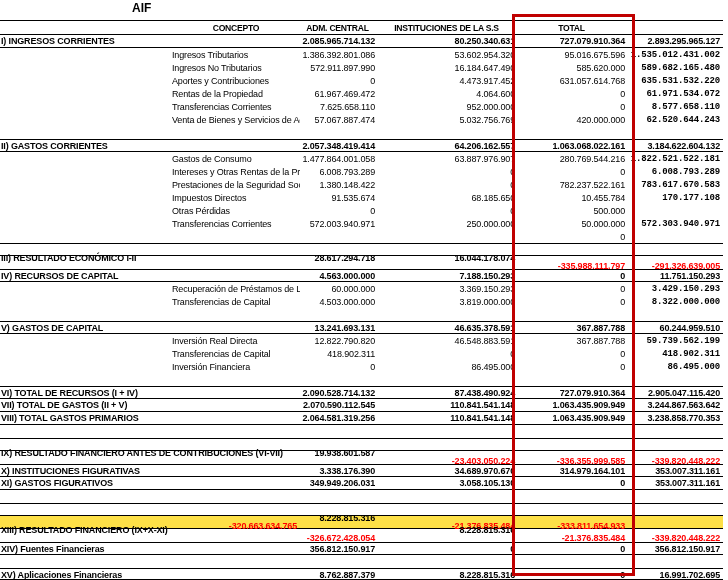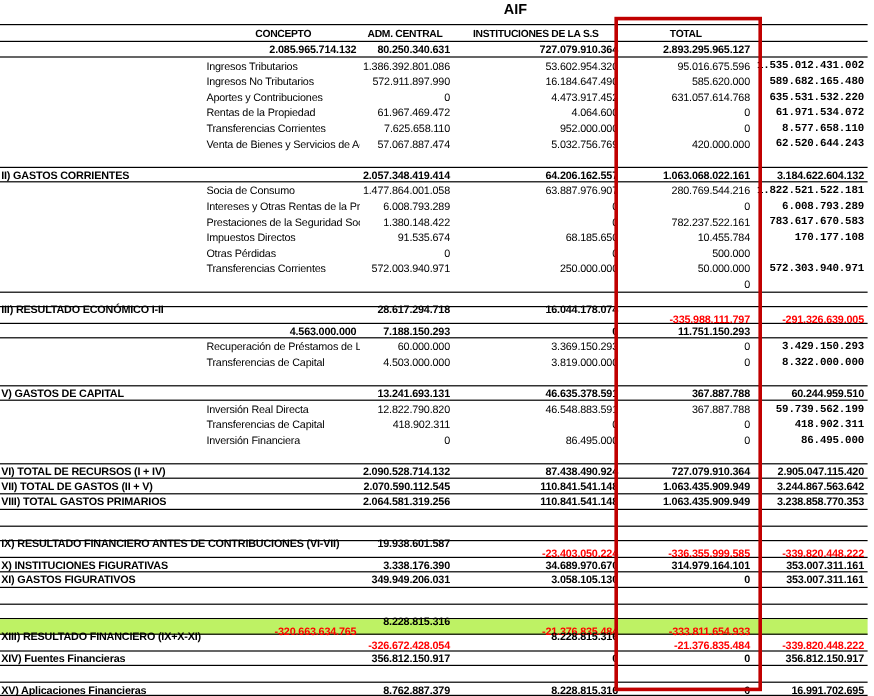--- a/index.html
+++ b/index.html
@@ -2,41 +2,41 @@
 <html><head>
 <meta charset="utf-8">
 <style>
   html,body{margin:0;padding:0;background:#ffffff;}
   .page{
     position:relative;width:728px;height:580px;background:#ffffff;
     font-family:"Liberation Sans",sans-serif;color:#000;overflow:hidden;
   }
   .title{
     position:absolute;top:0;left:132px;width:595px;height:18px;
-    text-align:center;font-weight:bold;font-size:12px;line-height:16px;
+    text-align:left;font-weight:bold;font-size:12px;line-height:16px;
   }
   .table{position:absolute;top:20px;left:0;width:723px;}
   .row{
     display:grid;
     grid-template-columns:170px 130px 78px 140px 110px 95px;
     height:13px;line-height:12px;align-items:center;box-sizing:border-box;
     font-size:9px;letter-spacing:-0.15px;
   }
   .hdr{height:15px;line-height:14px;font-weight:bold;
        border-top:1px solid #000;border-bottom:1px solid #000;}
   .hdr .c{font-size:8.6px;letter-spacing:-0.25px;text-align:center;white-space:nowrap;overflow:hidden;}
   .c{box-sizing:border-box;}
   .c0{white-space:nowrap;overflow:visible;padding-left:1px;}
   .c1{white-space:nowrap;overflow:hidden;padding-left:2px;}
   .c2,.c3,.c4,.c5{text-align:right;padding-right:3px;white-space:nowrap;}
   .sec{font-weight:bold;border-top:1px solid #000;border-bottom:1px solid #000;}
   .sec.nt{border-top:none;}
   .sub .c5{font-weight:bold;font-family:Liberation Mono, monospace;}
   .neg{color:#ff0000;margin-top:16px;}
-  .hl{background:#bef264;}
+  .hl{background:#fde047;}
   #rows .row:last-child{border-bottom-width:2px;}
   .red-box{
     position:absolute;top:14px;left:512px;width:123px;height:562px;
     border:3px solid #c00000;box-sizing:border-box;pointer-events:none;
   }
 </style>
 </head>
 <body>
 
 <div class="page">
@@ -45,20 +45,21 @@
   <div class="table">
     <div class="row hdr">
       <div class="c c0"></div>
       <div class="c c1">CONCEPTO</div>
       <div class="c c2">ADM. CENTRAL</div>
       <div class="c c4">INSTITUCIONES DE LA S.S</div>
       <div class="c c5">TOTAL</div>
     </div>
     <div id="rows">
         <div class="row sec nt">
+          <div class="c c0">I) INGRESOS CORRIENTES</div>
           <div class="c c1"></div>
           <div class="c c2">2.085.965.714.132</div>
           <div class="c c3">80.250.340.631</div>
           <div class="c c4">727.079.910.364</div>
           <div class="c c5">2.893.295.965.127</div>
         </div>
         <div class="row sub">
           <div class="c c0"></div>
           <div class="c c1">Ingresos Tributarios</div>
           <div class="c c2">1.386.392.801.086</div>
@@ -110,21 +111,21 @@
         <div class="row sec">
           <div class="c c0">II) GASTOS CORRIENTES</div>
           <div class="c c1"></div>
           <div class="c c2">2.057.348.419.414</div>
           <div class="c c3">64.206.162.557</div>
           <div class="c c4">1.063.068.022.161</div>
           <div class="c c5">3.184.622.604.132</div>
         </div>
         <div class="row sub">
           <div class="c c0"></div>
-          <div class="c c1">Socia de Consumo</div>
+          <div class="c c1">Gastos de Consumo</div>
           <div class="c c2">1.477.864.001.058</div>
           <div class="c c3">63.887.976.907</div>
           <div class="c c4">280.769.544.216</div>
           <div class="c c5">1.822.521.522.181</div>
         </div>
         <div class="row sub">
           <div class="c c0"></div>
           <div class="c c1">Intereses y Otras Rentas de la Prop</div>
           <div class="c c2">6.008.793.289</div>
           <div class="c c3">0</div>
@@ -174,20 +175,21 @@
         <div class="row sec">
           <div class="c c0">III) RESULTADO ECONÓMICO I-II</div>
           <div class="c c1"></div>
           <div class="c c2">28.617.294.718</div>
           <div class="c c3">16.044.178.074</div>
           <div class="c c4 neg">-335.988.111.797</div>
           <div class="c c5 neg">-291.326.639.005</div>
         </div>
         <div class="row sp"></div>
         <div class="row sec">
+          <div class="c c0">IV) RECURSOS DE CAPITAL</div>
           <div class="c c1"></div>
           <div class="c c2">4.563.000.000</div>
           <div class="c c3">7.188.150.293</div>
           <div class="c c4">0</div>
           <div class="c c5">11.751.150.293</div>
         </div>
         <div class="row sub">
           <div class="c c0"></div>
           <div class="c c1">Recuperación de Préstamos de Lar</div>
           <div class="c c2">60.000.000</div>

